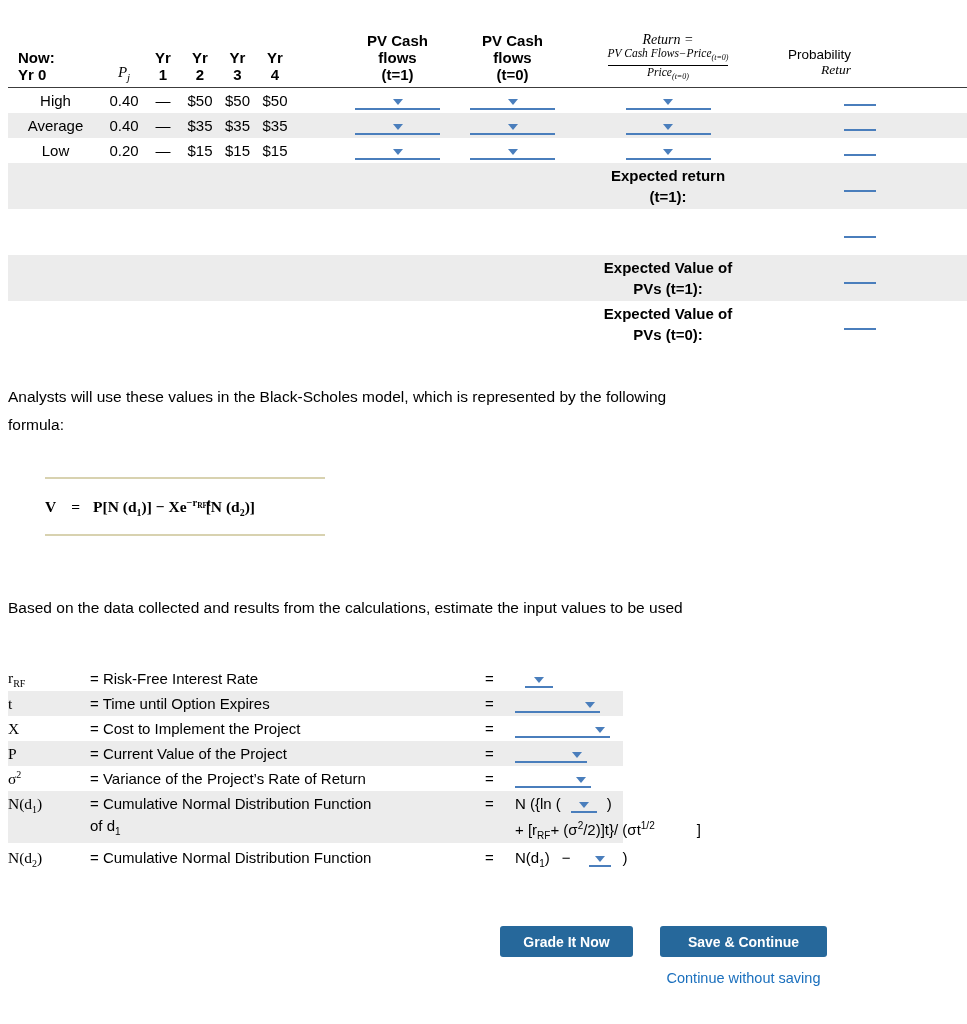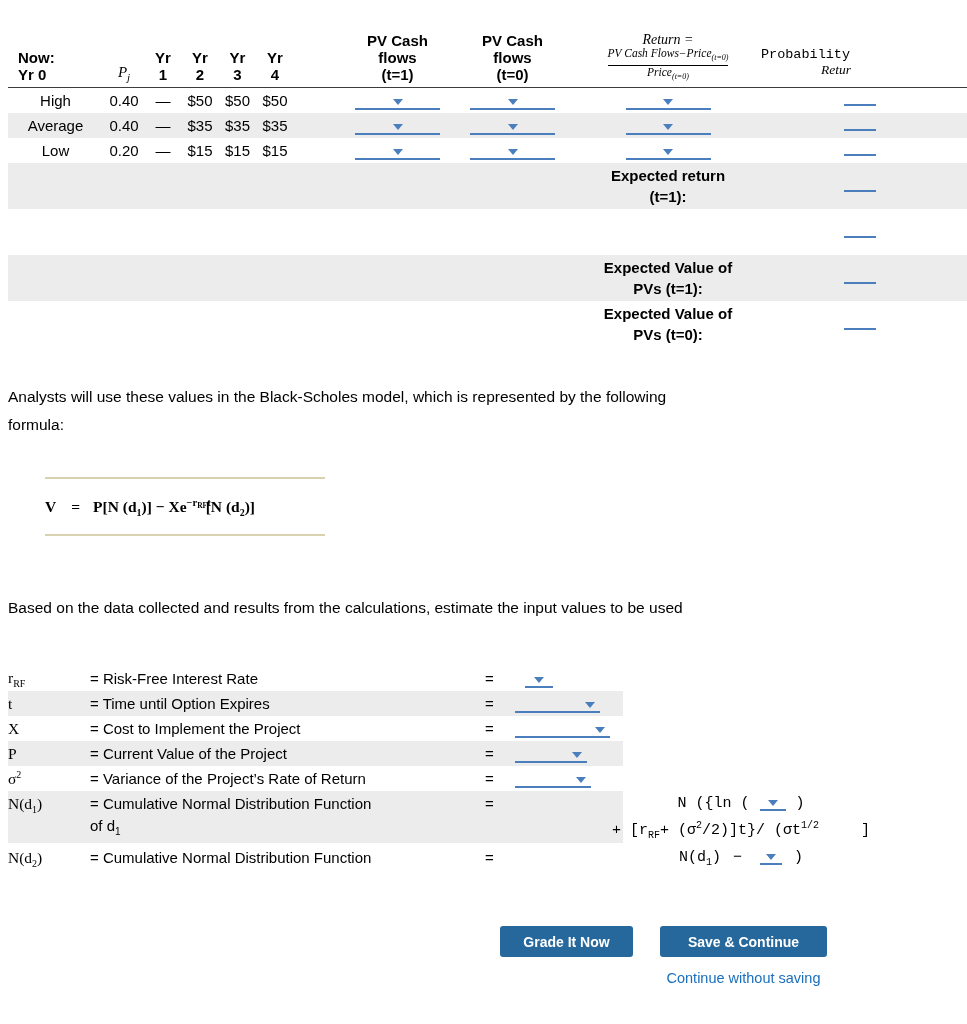--- a/index.html
+++ b/index.html
@@ -1,21 +1,21 @@
 <!DOCTYPE html>
 <html style="--accent: #4a7ebc; --stripe: #ececec; --button: #26689b; --link: #1a6fbd; --formula-rule: #d8d2b0;"><head>
 <meta charset="utf-8">
 <style>
   * { box-sizing: border-box; }
   body {
     margin: 0; width: 967px; height: 1024px; overflow: hidden;
     background: #fff; color: #000;
     font-family: "Liberation Sans", sans-serif; font-size: 15px;
   }
-  .serif   { font-family: Liberation Mono, monospace; text-align: center; }
+  .serif   { font-family: Liberation Sans, sans-serif; }
   .serif-it{ font-family: "Liberation Serif", serif; font-style: italic; }
   .b { font-weight: bold; }
   .c { text-align: center; }
 
   
   .tbl { margin: 30px 0 0 8px; width: 959px; }
   .trow {
     display: grid;
     grid-template-columns: 95px 42px 36px 38px 37px 38px 36px 135px 95px 23px 170px 7px 207px;
   }

